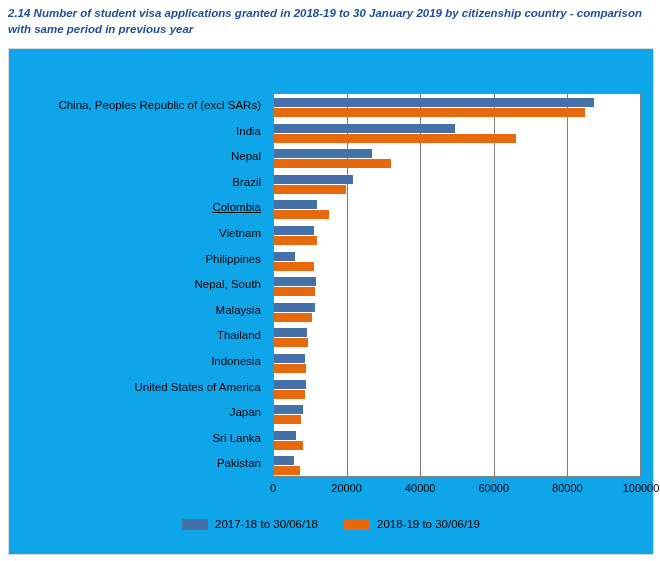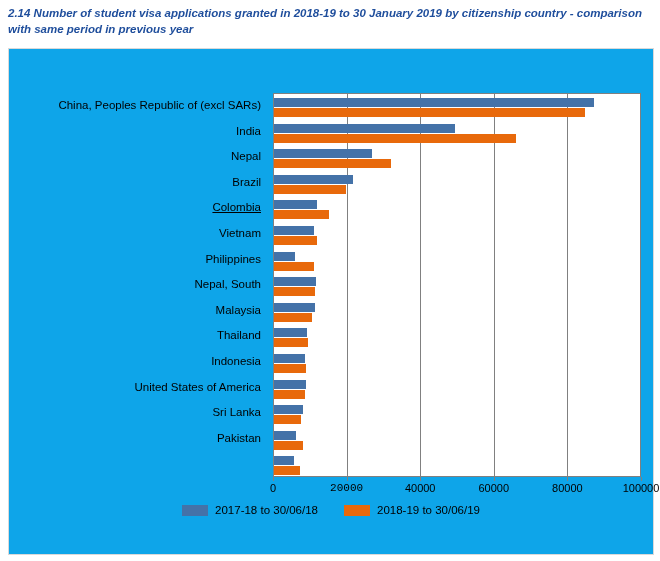--- a/index.html
+++ b/index.html
@@ -124,21 +124,21 @@
   }
   
   #legend {
     position: absolute;
     left: 0;
     top: 455px;
     width: 644px;
     height: 26px;
     display: flex;
     justify-content: center;
-    align-items: flex-start;
+    align-items: flex-end;
     gap: 26px;
   }
   .legend-item {
     display: flex;
     align-items: center;
     gap: 7px;
   }
   .swatch {
     width: 26px;
     height: 11px;
@@ -164,20 +164,21 @@
         <div class="cat-label" style="height: 25.6px; line-height: 25.6px;">Nepal</div>
         <div class="cat-label" style="height: 25.6px; line-height: 25.6px;">Brazil</div>
         <div class="cat-label" style="height: 25.6px; line-height: 25.6px; text-decoration: underline;">Colombia</div>
         <div class="cat-label" style="height: 25.6px; line-height: 25.6px;">Vietnam</div>
         <div class="cat-label" style="height: 25.6px; line-height: 25.6px;">Philippines</div>
         <div class="cat-label" style="height: 25.6px; line-height: 25.6px;">Nepal, South</div>
         <div class="cat-label" style="height: 25.6px; line-height: 25.6px;">Malaysia</div>
         <div class="cat-label" style="height: 25.6px; line-height: 25.6px;">Thailand</div>
         <div class="cat-label" style="height: 25.6px; line-height: 25.6px;">Indonesia</div>
         <div class="cat-label" style="height: 25.6px; line-height: 25.6px; text-align: right;">United States of America</div>
+        <div class="cat-label" style="height: 25.6px; line-height: 25.6px;">Japan</div>
         <div class="cat-label" style="height: 25.6px; line-height: 25.6px;">Sri Lanka</div>
         <div class="cat-label" style="height: 25.6px; line-height: 25.6px;">Pakistan</div>
       </div>
 
     <div id="plot">
         <div class="gridline" style="left: 20%;"></div>
         <div class="gridline" style="left: 40%;"></div>
         <div class="gridline" style="left: 60%;"></div>
         <div class="gridline" style="left: 80%;"></div>
         <div class="bar-group" style="top: 0px; height: 25.6px;">
@@ -239,21 +240,21 @@
         <div class="bar-group" style="top: 358.4px; height: 25.6px;">
           <div class="bar prev" title="2017-18 to 30/06/18: 5600" style="width: 5.6%; background: rgb(68, 114, 168);"></div>
           <div class="bar curr" title="2018-19 to 30/06/19: 7200" style="width: 7.2%; background: rgb(232, 105, 11);"></div>
         </div>
       </div>
 
     <div id="xaxis">
         <div class="tick" style="left: 0px;"></div>
         <div class="xlab" style="left: 0px;">0</div>
         <div class="tick" style="left: 73.6px;"></div>
-        <div class="xlab" style="left: 73.6px; font-family: Liberation Mono, monospace;">20000</div>
+        <div class="xlab" style="left: 73.6px;">20000</div>
         <div class="tick" style="left: 147.2px;"></div>
         <div class="xlab" style="left: 147.2px;">40000</div>
         <div class="tick" style="left: 220.8px;"></div>
         <div class="xlab" style="left: 220.8px;">60000</div>
         <div class="tick" style="left: 294.4px;"></div>
         <div class="xlab" style="left: 294.4px;">80000</div>
         <div class="tick" style="left: 368px;"></div>
         <div class="xlab" style="left: 368px;">100000</div>
       </div>
 

